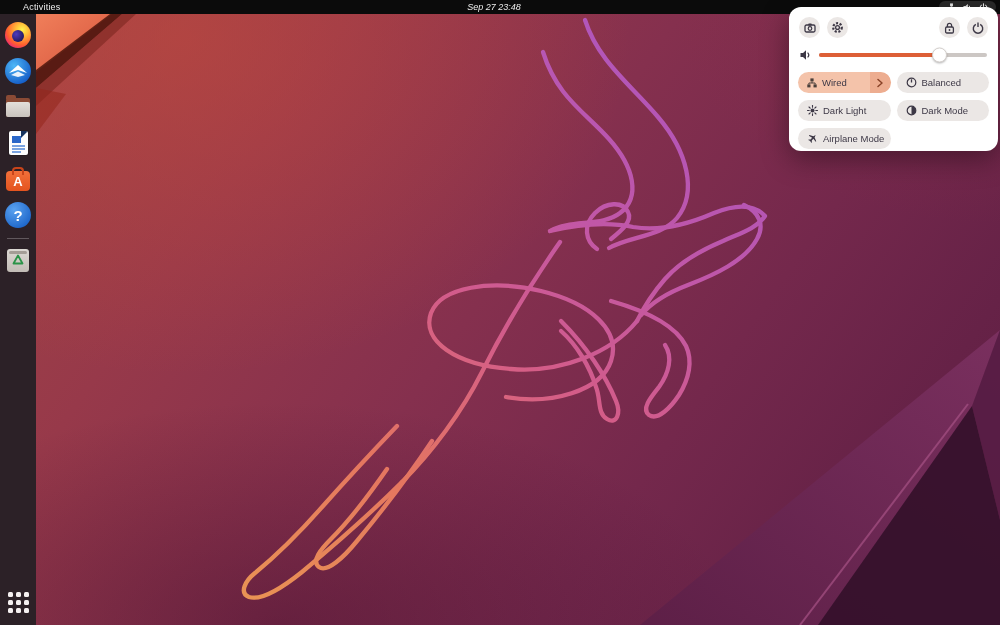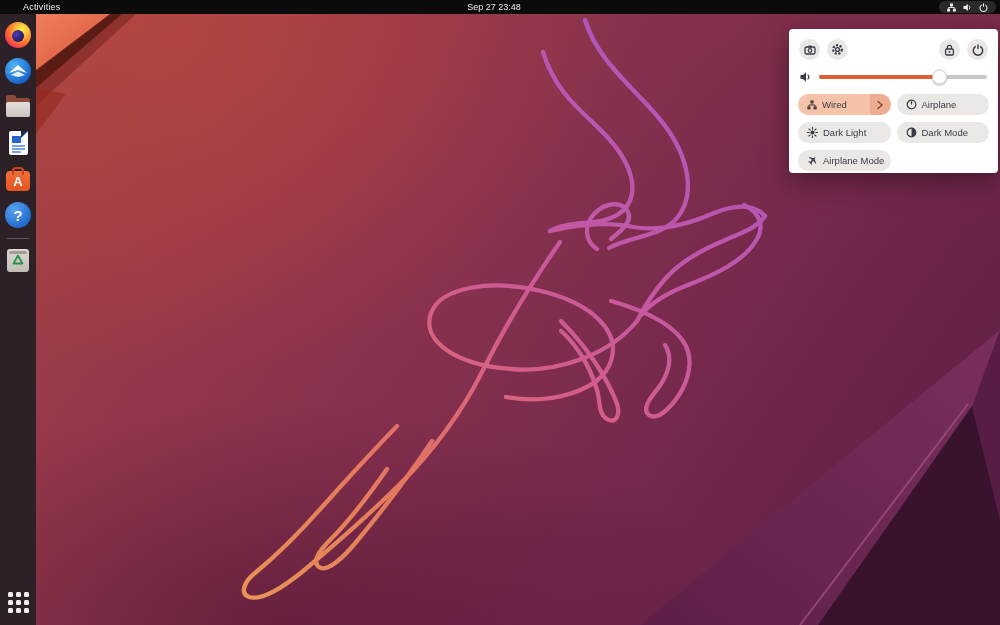--- a/index.html
+++ b/index.html
@@ -19,21 +19,21 @@
       linear-gradient(125deg,#a24643 0%,#97394a 25%,#85304e 48%,#74284c 68%,#662247 84%,#5c1d40 100%);
   }
   .scene{position:absolute;inset:0;}
   
   .topbar{
     position:absolute;top:0;left:0;right:0;height:14px;
     background:#0b0b0b;color:#eee;z-index:30;
     display:flex;align-items:center;font-size:9px;
   }
   .tb-activities{margin-left:23px;letter-spacing:.2px;cursor:pointer;}
-  .tb-clock{position:absolute;left:0;right:12px;text-align:center;cursor:pointer;}
+  .tb-clock{position:absolute;left:0;right:12px;text-align:center;cursor:pointer;font-style:italic;}
   .tb-tray{
     position:absolute;right:4px;top:1px;height:12px;
     display:flex;align-items:center;gap:7px;padding:0 8px;
     background:rgba(255,255,255,.13);border-radius:7px;cursor:pointer;
   }
   .tb-tray svg{display:block;}
   
   .dock{
     position:absolute;left:0;top:14px;bottom:0;width:36px;z-index:20;
     background:#2c2127;display:flex;flex-direction:column;align-items:center;
@@ -72,22 +72,22 @@
     display:flex;align-items:center;justify-content:center;color:#fff;font-weight:bold;font-size:15px;}
   
   .ic-trash{width:22px;height:23px;background:linear-gradient(#dcd8d3,#c2bcb6);border-radius:3px;position:relative;margin-top:2px;
     display:flex;align-items:center;justify-content:center;}
   .ic-trash::before{content:"";position:absolute;top:2px;left:2px;right:2px;height:3px;background:#a49d96;border-radius:2px;}
   
   .ic-grid{display:grid;grid-template-columns:repeat(3,5px);grid-template-rows:repeat(3,5px);gap:3px;}
   .ic-grid span{background:#f5f0f0;border-radius:1.5px;display:block;}
   
   .qs{
-    position:absolute;left:789px;top:29px;width:209px;height:144px;z-index:40;
-    background:#ffffff;border-radius:4px;box-shadow:0 8px 28px rgba(0,0,0,.38);
+    position:absolute;left:789px;top:7px;width:209px;height:144px;z-index:40;
+    background:#ffffff;border-radius:12px;box-shadow:0 8px 28px rgba(0,0,0,.38);
     box-sizing:border-box;padding:10px 9px 0 9px;color:#3d3846;
   }
   .qs-toolbar{display:flex;align-items:center;gap:7px;margin:0 1px;}
   .qs-toolbar .spacer{flex:1;}
   .qs-iconbtn{width:21px;height:21px;border-radius:50%;background:#ebe7e5;display:flex;align-items:center;justify-content:center;cursor:pointer;}
   .qs-iconbtn svg{display:block;}
   .qs-volume{display:flex;align-items:center;gap:7px;margin:11px 2px 0 2px;}
   .qs-track{position:relative;flex:1;height:4px;border-radius:2px;background:#ccc7c4;}
   .qs-fill{position:absolute;left:0;top:0;bottom:0;border-radius:2px;background:#dd5f36;}
   .qs-knob{position:absolute;top:50%;width:13px;height:13px;border-radius:50%;background:#fff;
@@ -293,21 +293,21 @@
       </span>
     </div>
 
     <div class="pill">
       <span class="p-ic">
         <svg width="11" height="11" viewBox="0 0 11 11">
           <circle cx="5.5" cy="5.5" r="4.3" fill="none" stroke="#3d3846" stroke-width="1.2"></circle>
           <line x1="5.5" y1="5.5" x2="5.5" y2="2.3" stroke="#3d3846" stroke-width="1.3"></line>
         </svg>
       </span>
-      <span>Airplane</span>
+      <span>Balanced</span>
     </div>
 
     <div class="pill">
       <span class="p-ic">
         <svg width="11" height="11" viewBox="0 0 11 11">
           <circle cx="5.5" cy="5.5" r="2" fill="#3d3846"></circle>
           <g stroke="#3d3846" stroke-width="1.1" stroke-linecap="round">
             <line x1="5.5" y1="0.5" x2="5.5" y2="2.2"></line>
               <line x1="5.5" y1="8.8" x2="5.5" y2="10.5"></line>
             <line x1="0.5" y1="5.5" x2="2.2" y2="5.5"></line>

